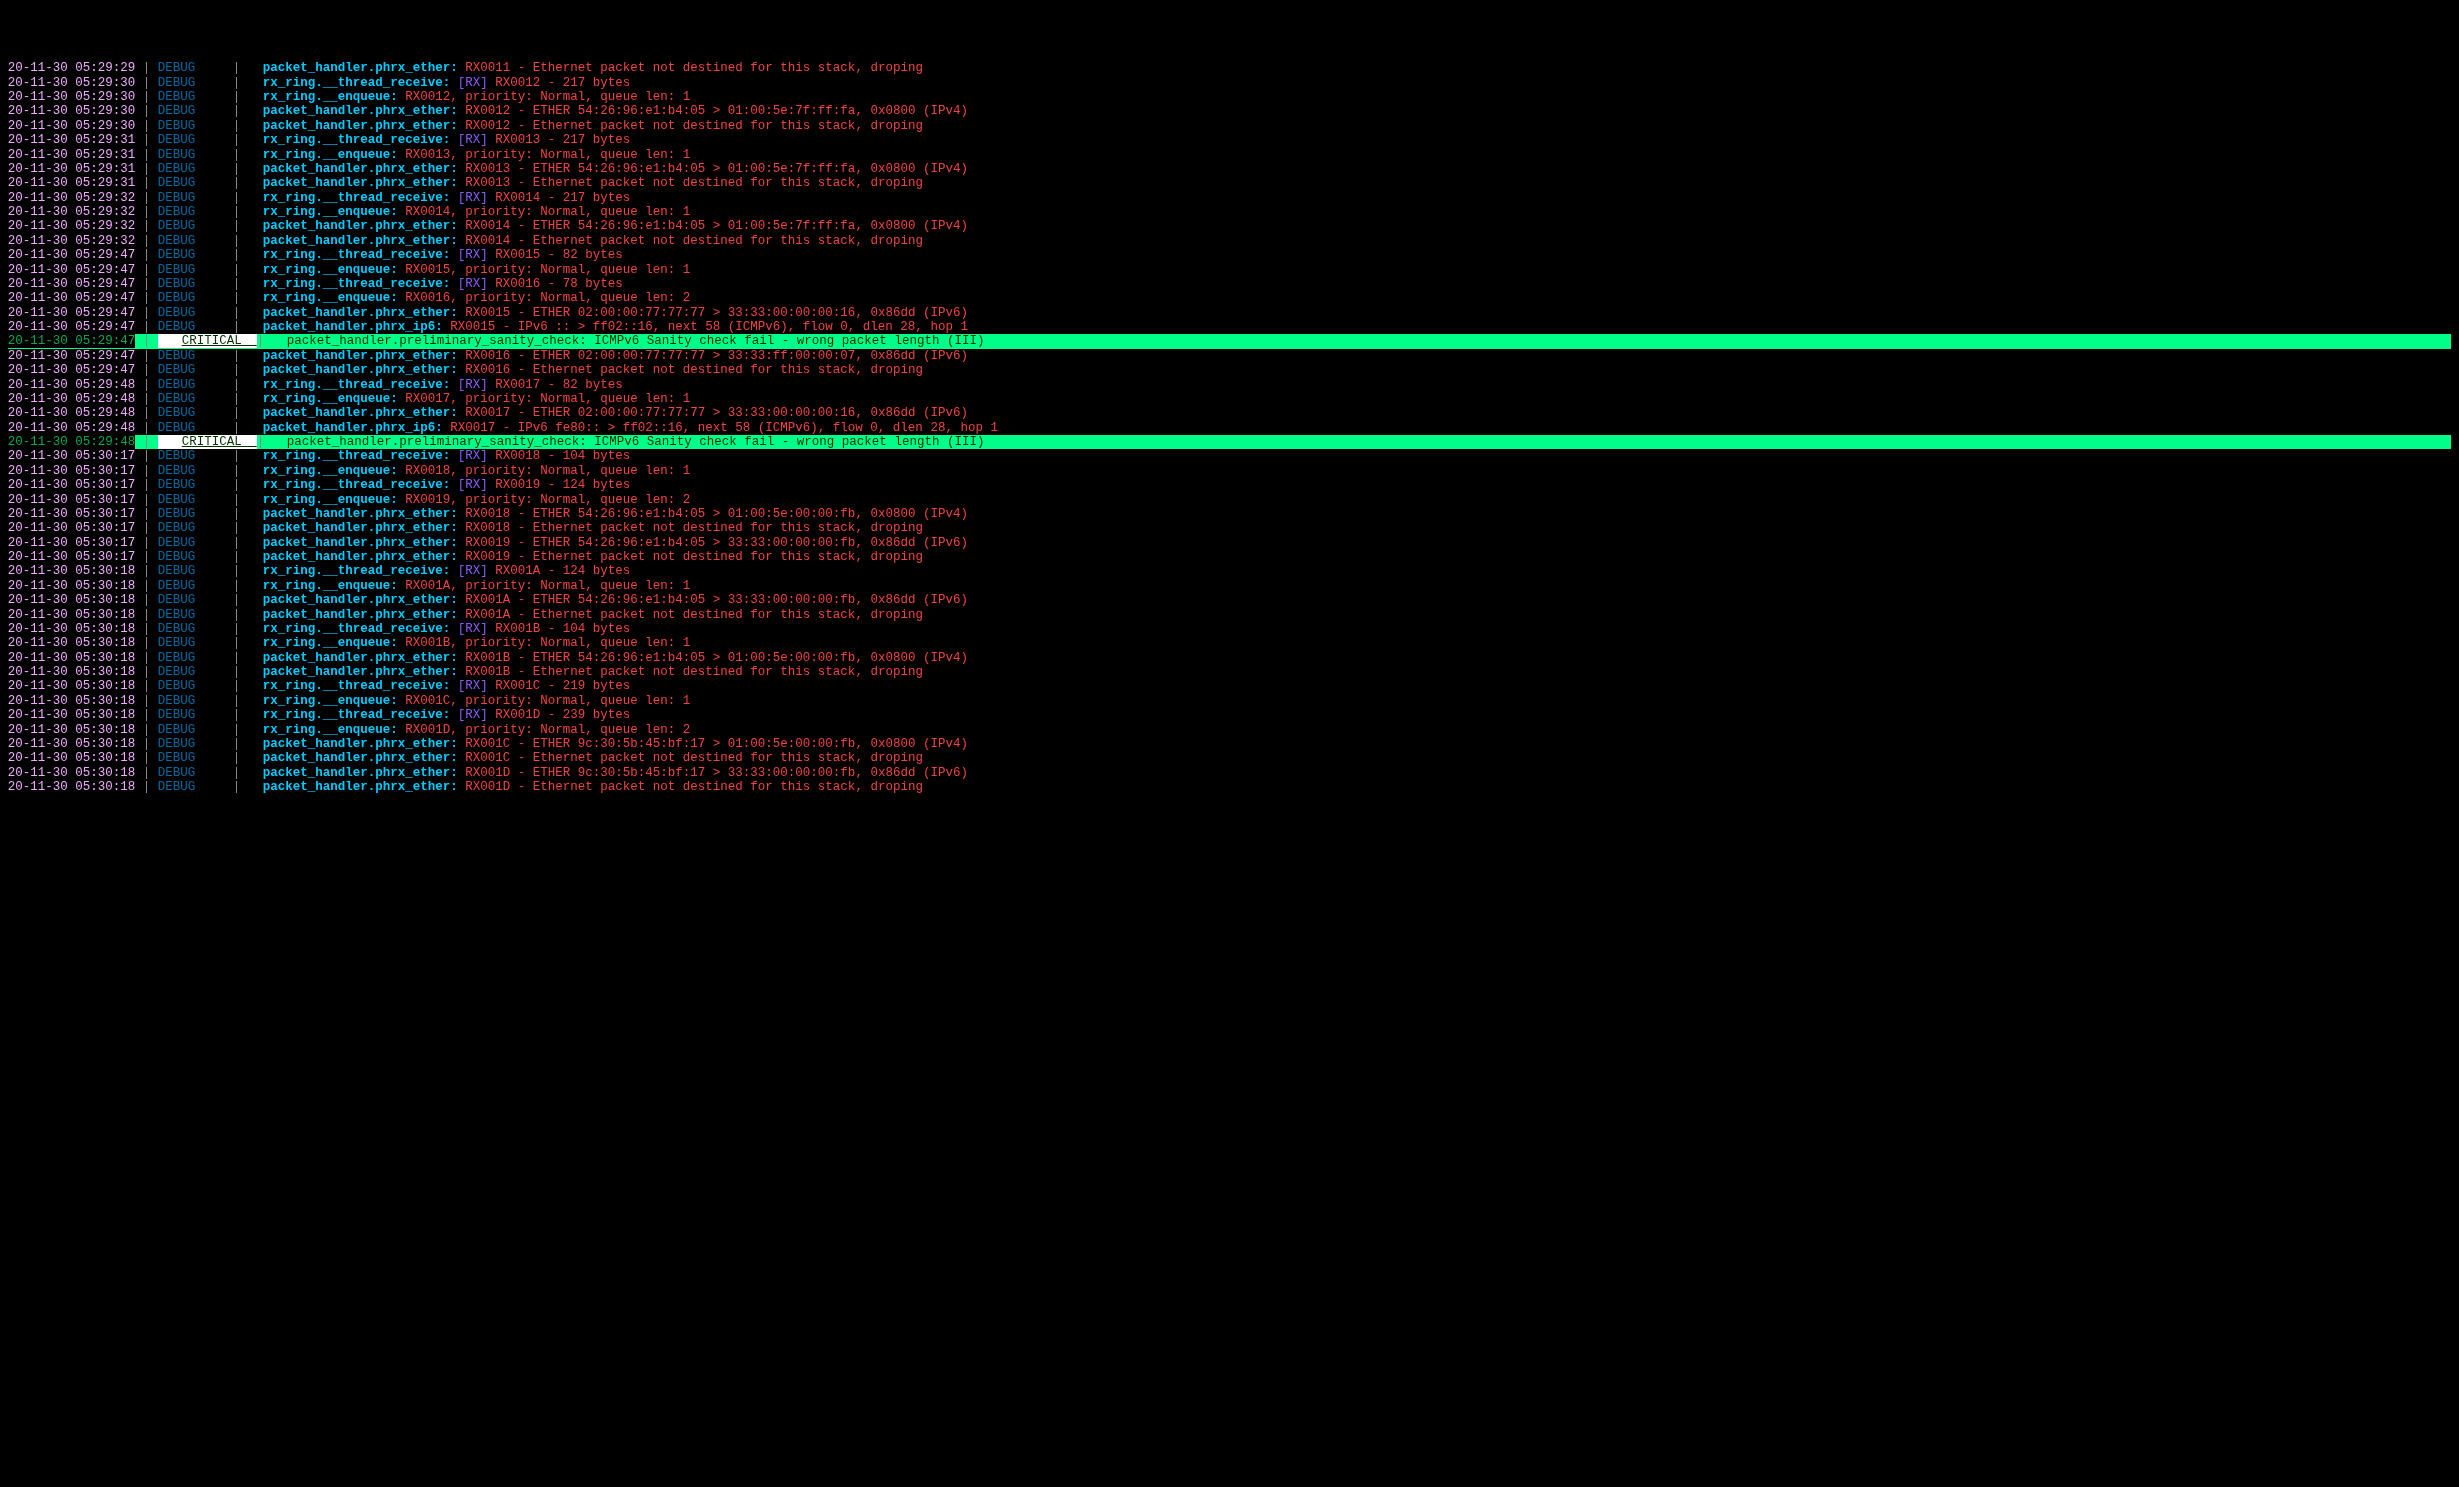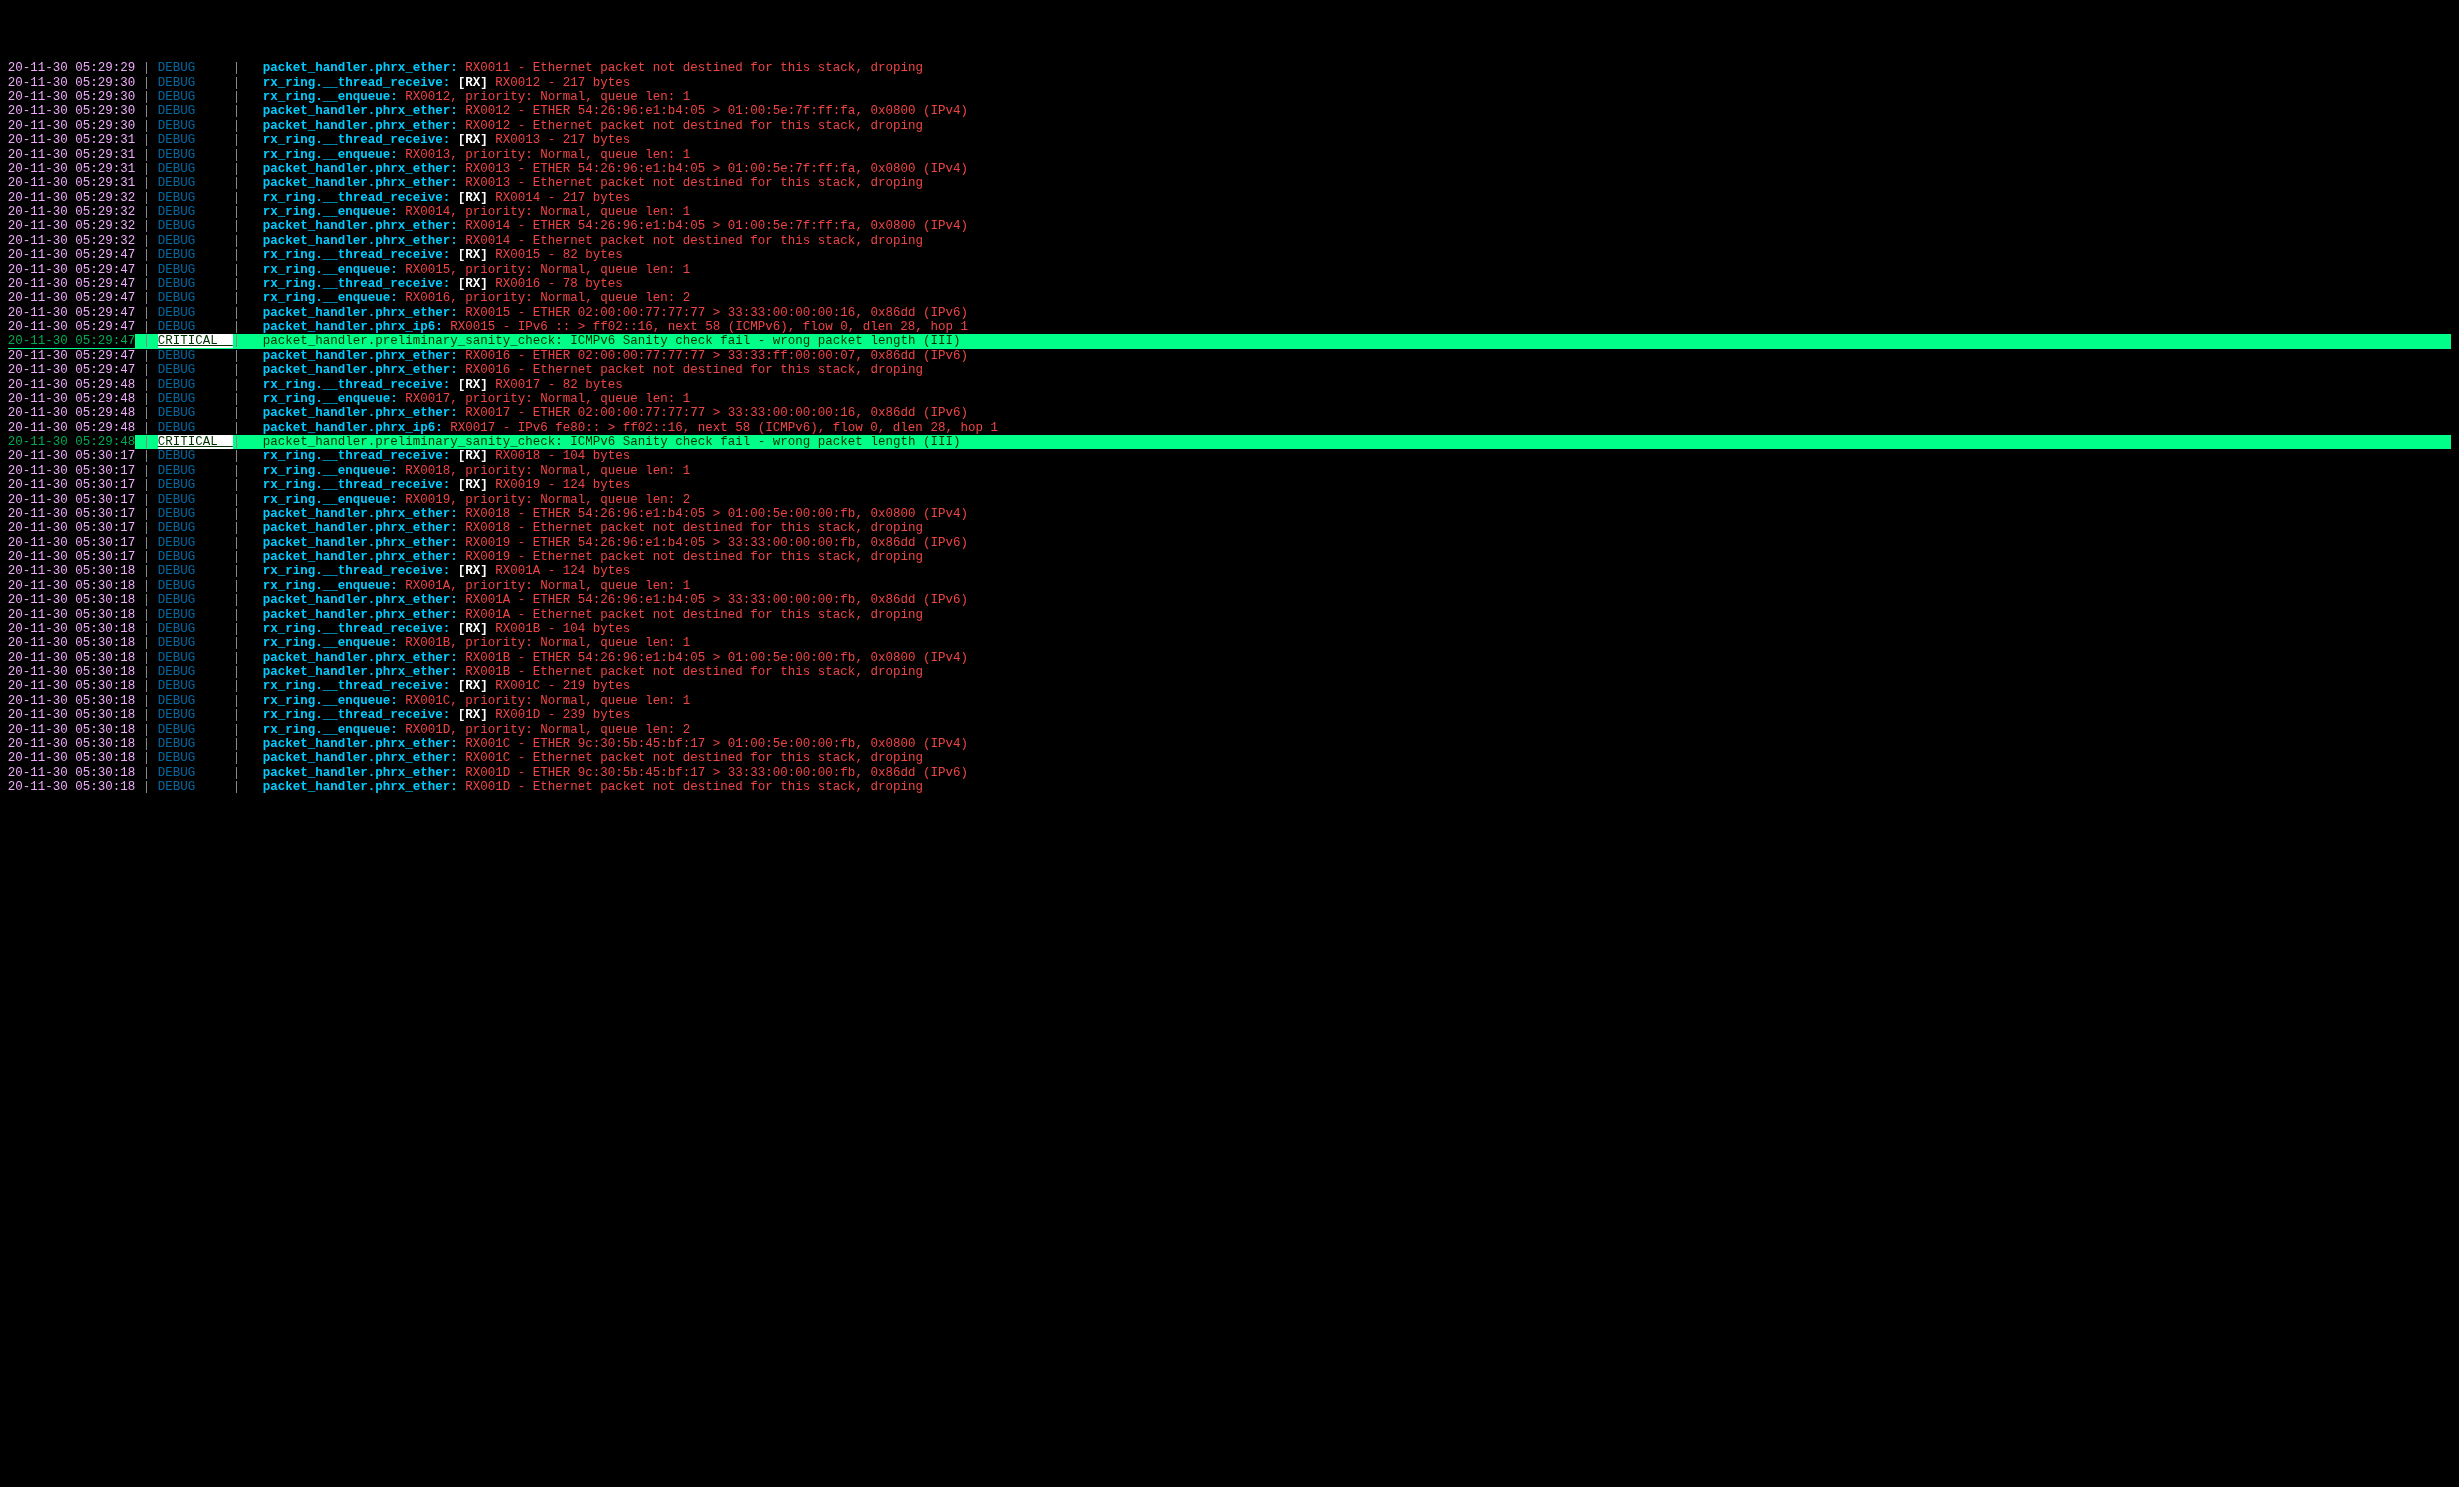--- a/index.html
+++ b/index.html
@@ -11,31 +11,32 @@
     line-height: 1.15;
     color: #00ff88;
     white-space: pre;
     overflow-x: auto;
   }
   .line { display: block; }
   .ts { color: #f0abfc; }
   .pipe { color: #888888; }
   .level { color: #0369a1; }
   .logger { color: #00ccff; font-weight: bold; }
-  .rx { color: #ffffff; font-weight: bold; margin-top: 6px; }
+  .rx { color: #8b5cf6; font-weight: normal; margin-top: 6px; }
   .msg { color: #ef4444; }
   .critrow {
     background: #00ff88;
     color: #003300;
   }
   .critrow .ts { color: #00aa55; background: #000; }
   .critrow .level-hl {
     background: #ffffff;
     color: #003300;
     text-decoration: underline;
+    padding-left: 24px;
   }
   .critrow .underline { }
 </style>
 </head>
 <body>
 
 
 
 <div id="log-container"><span class="line"><span class="ts">20-11-30 05:29:29</span><span class="pipe"> | </span><span class="level">DEBUG     </span><span class="pipe">|   </span><span class="logger">packet_handler.phrx_ether: </span><span class="msg">RX0011 - Ethernet packet not destined for this stack, droping</span></span><span class="line"><span class="ts">20-11-30 05:29:30</span><span class="pipe"> | </span><span class="level">DEBUG     </span><span class="pipe">|   </span><span class="logger">rx_ring.__thread_receive: </span><span class="rx">[RX]</span><span class="msg"> RX0012 - 217 bytes</span></span><span class="line"><span class="ts">20-11-30 05:29:30</span><span class="pipe"> | </span><span class="level">DEBUG     </span><span class="pipe">|   </span><span class="logger">rx_ring.__enqueue: </span><span class="msg">RX0012, priority: Normal, queue len: 1</span></span><span class="line"><span class="ts">20-11-30 05:29:30</span><span class="pipe"> | </span><span class="level">DEBUG     </span><span class="pipe">|   </span><span class="logger">packet_handler.phrx_ether: </span><span class="msg">RX0012 - ETHER 54:26:96:e1:b4:05 &gt; 01:00:5e:7f:ff:fa, 0x0800 (IPv4)</span></span><span class="line"><span class="ts">20-11-30 05:29:30</span><span class="pipe"> | </span><span class="level">DEBUG     </span><span class="pipe">|   </span><span class="logger">packet_handler.phrx_ether: </span><span class="msg">RX0012 - Ethernet packet not destined for this stack, droping</span></span><span class="line"><span class="ts">20-11-30 05:29:31</span><span class="pipe"> | </span><span class="level">DEBUG     </span><span class="pipe">|   </span><span class="logger">rx_ring.__thread_receive: </span><span class="rx">[RX]</span><span class="msg"> RX0013 - 217 bytes</span></span><span class="line"><span class="ts">20-11-30 05:29:31</span><span class="pipe"> | </span><span class="level">DEBUG     </span><span class="pipe">|   </span><span class="logger">rx_ring.__enqueue: </span><span class="msg">RX0013, priority: Normal, queue len: 1</span></span><span class="line"><span class="ts">20-11-30 05:29:31</span><span class="pipe"> | </span><span class="level">DEBUG     </span><span class="pipe">|   </span><span class="logger">packet_handler.phrx_ether: </span><span class="msg">RX0013 - ETHER 54:26:96:e1:b4:05 &gt; 01:00:5e:7f:ff:fa, 0x0800 (IPv4)</span></span><span class="line"><span class="ts">20-11-30 05:29:31</span><span class="pipe"> | </span><span class="level">DEBUG     </span><span class="pipe">|   </span><span class="logger">packet_handler.phrx_ether: </span><span class="msg">RX0013 - Ethernet packet not destined for this stack, droping</span></span><span class="line"><span class="ts">20-11-30 05:29:32</span><span class="pipe"> | </span><span class="level">DEBUG     </span><span class="pipe">|   </span><span class="logger">rx_ring.__thread_receive: </span><span class="rx">[RX]</span><span class="msg"> RX0014 - 217 bytes</span></span><span class="line"><span class="ts">20-11-30 05:29:32</span><span class="pipe"> | </span><span class="level">DEBUG     </span><span class="pipe">|   </span><span class="logger">rx_ring.__enqueue: </span><span class="msg">RX0014, priority: Normal, queue len: 1</span></span><span class="line"><span class="ts">20-11-30 05:29:32</span><span class="pipe"> | </span><span class="level">DEBUG     </span><span class="pipe">|   </span><span class="logger">packet_handler.phrx_ether: </span><span class="msg">RX0014 - ETHER 54:26:96:e1:b4:05 &gt; 01:00:5e:7f:ff:fa, 0x0800 (IPv4)</span></span><span class="line"><span class="ts">20-11-30 05:29:32</span><span class="pipe"> | </span><span class="level">DEBUG     </span><span class="pipe">|   </span><span class="logger">packet_handler.phrx_ether: </span><span class="msg">RX0014 - Ethernet packet not destined for this stack, droping</span></span><span class="line"><span class="ts">20-11-30 05:29:47</span><span class="pipe"> | </span><span class="level">DEBUG     </span><span class="pipe">|   </span><span class="logger">rx_ring.__thread_receive: </span><span class="rx">[RX]</span><span class="msg"> RX0015 - 82 bytes</span></span><span class="line"><span class="ts">20-11-30 05:29:47</span><span class="pipe"> | </span><span class="level">DEBUG     </span><span class="pipe">|   </span><span class="logger">rx_ring.__enqueue: </span><span class="msg">RX0015, priority: Normal, queue len: 1</span></span><span class="line"><span class="ts">20-11-30 05:29:47</span><span class="pipe"> | </span><span class="level">DEBUG     </span><span class="pipe">|   </span><span class="logger">rx_ring.__thread_receive: </span><span class="rx">[RX]</span><span class="msg"> RX0016 - 78 bytes</span></span><span class="line"><span class="ts">20-11-30 05:29:47</span><span class="pipe"> | </span><span class="level">DEBUG     </span><span class="pipe">|   </span><span class="logger">rx_ring.__enqueue: </span><span class="msg">RX0016, priority: Normal, queue len: 2</span></span><span class="line"><span class="ts">20-11-30 05:29:47</span><span class="pipe"> | </span><span class="level">DEBUG     </span><span class="pipe">|   </span><span class="logger">packet_handler.phrx_ether: </span><span class="msg">RX0015 - ETHER 02:00:00:77:77:77 &gt; 33:33:00:00:00:16, 0x86dd (IPv6)</span></span><span class="line"><span class="ts">20-11-30 05:29:47</span><span class="pipe"> | </span><span class="level">DEBUG     </span><span class="pipe">|   </span><span class="logger">packet_handler.phrx_ip6: </span><span class="msg">RX0015 - IPv6 :: &gt; ff02::16, next 58 (ICMPv6), flow 0, dlen 28, hop 1</span></span><span class="line critrow"><span class="ts">20-11-30 05:29:47</span><span class="pipe"> | </span><span class="level-hl">CRITICAL  </span><span class="pipe">|   </span><span class="underline">packet_handler.preliminary_sanity_check: </span><span class="underline">ICMPv6 Sanity check fail - wrong packet length (III)</span></span><span class="line"><span class="ts">20-11-30 05:29:47</span><span class="pipe"> | </span><span class="level">DEBUG     </span><span class="pipe">|   </span><span class="logger">packet_handler.phrx_ether: </span><span class="msg">RX0016 - ETHER 02:00:00:77:77:77 &gt; 33:33:ff:00:00:07, 0x86dd (IPv6)</span></span><span class="line"><span class="ts">20-11-30 05:29:47</span><span class="pipe"> | </span><span class="level">DEBUG     </span><span class="pipe">|   </span><span class="logger">packet_handler.phrx_ether: </span><span class="msg">RX0016 - Ethernet packet not destined for this stack, droping</span></span><span class="line"><span class="ts">20-11-30 05:29:48</span><span class="pipe"> | </span><span class="level">DEBUG     </span><span class="pipe">|   </span><span class="logger">rx_ring.__thread_receive: </span><span class="rx">[RX]</span><span class="msg"> RX0017 - 82 bytes</span></span><span class="line"><span class="ts">20-11-30 05:29:48</span><span class="pipe"> | </span><span class="level">DEBUG     </span><span class="pipe">|   </span><span class="logger">rx_ring.__enqueue: </span><span class="msg">RX0017, priority: Normal, queue len: 1</span></span><span class="line"><span class="ts">20-11-30 05:29:48</span><span class="pipe"> | </span><span class="level">DEBUG     </span><span class="pipe">|   </span><span class="logger">packet_handler.phrx_ether: </span><span class="msg">RX0017 - ETHER 02:00:00:77:77:77 &gt; 33:33:00:00:00:16, 0x86dd (IPv6)</span></span><span class="line"><span class="ts">20-11-30 05:29:48</span><span class="pipe"> | </span><span class="level">DEBUG     </span><span class="pipe">|   </span><span class="logger">packet_handler.phrx_ip6: </span><span class="msg">RX0017 - IPv6 fe80:: &gt; ff02::16, next 58 (ICMPv6), flow 0, dlen 28, hop 1</span></span><span class="line critrow"><span class="ts">20-11-30 05:29:48</span><span class="pipe"> | </span><span class="level-hl">CRITICAL  </span><span class="pipe">|   </span><span class="underline">packet_handler.preliminary_sanity_check: </span><span class="underline">ICMPv6 Sanity check fail - wrong packet length (III)</span></span><span class="line"><span class="ts">20-11-30 05:30:17</span><span class="pipe"> | </span><span class="level">DEBUG     </span><span class="pipe">|   </span><span class="logger">rx_ring.__thread_receive: </span><span class="rx">[RX]</span><span class="msg"> RX0018 - 104 bytes</span></span><span class="line"><span class="ts">20-11-30 05:30:17</span><span class="pipe"> | </span><span class="level">DEBUG     </span><span class="pipe">|   </span><span class="logger">rx_ring.__enqueue: </span><span class="msg">RX0018, priority: Normal, queue len: 1</span></span><span class="line"><span class="ts">20-11-30 05:30:17</span><span class="pipe"> | </span><span class="level">DEBUG     </span><span class="pipe">|   </span><span class="logger">rx_ring.__thread_receive: </span><span class="rx">[RX]</span><span class="msg"> RX0019 - 124 bytes</span></span><span class="line"><span class="ts">20-11-30 05:30:17</span><span class="pipe"> | </span><span class="level">DEBUG     </span><span class="pipe">|   </span><span class="logger">rx_ring.__enqueue: </span><span class="msg">RX0019, priority: Normal, queue len: 2</span></span><span class="line"><span class="ts">20-11-30 05:30:17</span><span class="pipe"> | </span><span class="level">DEBUG     </span><span class="pipe">|   </span><span class="logger">packet_handler.phrx_ether: </span><span class="msg">RX0018 - ETHER 54:26:96:e1:b4:05 &gt; 01:00:5e:00:00:fb, 0x0800 (IPv4)</span></span><span class="line"><span class="ts">20-11-30 05:30:17</span><span class="pipe"> | </span><span class="level">DEBUG     </span><span class="pipe">|   </span><span class="logger">packet_handler.phrx_ether: </span><span class="msg">RX0018 - Ethernet packet not destined for this stack, droping</span></span><span class="line"><span class="ts">20-11-30 05:30:17</span><span class="pipe"> | </span><span class="level">DEBUG     </span><span class="pipe">|   </span><span class="logger">packet_handler.phrx_ether: </span><span class="msg">RX0019 - ETHER 54:26:96:e1:b4:05 &gt; 33:33:00:00:00:fb, 0x86dd (IPv6)</span></span><span class="line"><span class="ts">20-11-30 05:30:17</span><span class="pipe"> | </span><span class="level">DEBUG     </span><span class="pipe">|   </span><span class="logger">packet_handler.phrx_ether: </span><span class="msg">RX0019 - Ethernet packet not destined for this stack, droping</span></span><span class="line"><span class="ts">20-11-30 05:30:18</span><span class="pipe"> | </span><span class="level">DEBUG     </span><span class="pipe">|   </span><span class="logger">rx_ring.__thread_receive: </span><span class="rx">[RX]</span><span class="msg"> RX001A - 124 bytes</span></span><span class="line"><span class="ts">20-11-30 05:30:18</span><span class="pipe"> | </span><span class="level">DEBUG     </span><span class="pipe">|   </span><span class="logger">rx_ring.__enqueue: </span><span class="msg">RX001A, priority: Normal, queue len: 1</span></span><span class="line"><span class="ts">20-11-30 05:30:18</span><span class="pipe"> | </span><span class="level">DEBUG     </span><span class="pipe">|   </span><span class="logger">packet_handler.phrx_ether: </span><span class="msg">RX001A - ETHER 54:26:96:e1:b4:05 &gt; 33:33:00:00:00:fb, 0x86dd (IPv6)</span></span><span class="line"><span class="ts">20-11-30 05:30:18</span><span class="pipe"> | </span><span class="level">DEBUG     </span><span class="pipe">|   </span><span class="logger">packet_handler.phrx_ether: </span><span class="msg">RX001A - Ethernet packet not destined for this stack, droping</span></span><span class="line"><span class="ts">20-11-30 05:30:18</span><span class="pipe"> | </span><span class="level">DEBUG     </span><span class="pipe">|   </span><span class="logger">rx_ring.__thread_receive: </span><span class="rx">[RX]</span><span class="msg"> RX001B - 104 bytes</span></span><span class="line"><span class="ts">20-11-30 05:30:18</span><span class="pipe"> | </span><span class="level">DEBUG     </span><span class="pipe">|   </span><span class="logger">rx_ring.__enqueue: </span><span class="msg">RX001B, priority: Normal, queue len: 1</span></span><span class="line"><span class="ts">20-11-30 05:30:18</span><span class="pipe"> | </span><span class="level">DEBUG     </span><span class="pipe">|   </span><span class="logger">packet_handler.phrx_ether: </span><span class="msg">RX001B - ETHER 54:26:96:e1:b4:05 &gt; 01:00:5e:00:00:fb, 0x0800 (IPv4)</span></span><span class="line"><span class="ts">20-11-30 05:30:18</span><span class="pipe"> | </span><span class="level">DEBUG     </span><span class="pipe">|   </span><span class="logger">packet_handler.phrx_ether: </span><span class="msg">RX001B - Ethernet packet not destined for this stack, droping</span></span><span class="line"><span class="ts">20-11-30 05:30:18</span><span class="pipe"> | </span><span class="level">DEBUG     </span><span class="pipe">|   </span><span class="logger">rx_ring.__thread_receive: </span><span class="rx">[RX]</span><span class="msg"> RX001C - 219 bytes</span></span><span class="line"><span class="ts">20-11-30 05:30:18</span><span class="pipe"> | </span><span class="level">DEBUG     </span><span class="pipe">|   </span><span class="logger">rx_ring.__enqueue: </span><span class="msg">RX001C, priority: Normal, queue len: 1</span></span><span class="line"><span class="ts">20-11-30 05:30:18</span><span class="pipe"> | </span><span class="level">DEBUG     </span><span class="pipe">|   </span><span class="logger">rx_ring.__thread_receive: </span><span class="rx">[RX]</span><span class="msg"> RX001D - 239 bytes</span></span><span class="line"><span class="ts">20-11-30 05:30:18</span><span class="pipe"> | </span><span class="level">DEBUG     </span><span class="pipe">|   </span><span class="logger">rx_ring.__enqueue: </span><span class="msg">RX001D, priority: Normal, queue len: 2</span></span><span class="line"><span class="ts">20-11-30 05:30:18</span><span class="pipe"> | </span><span class="level">DEBUG     </span><span class="pipe">|   </span><span class="logger">packet_handler.phrx_ether: </span><span class="msg">RX001C - ETHER 9c:30:5b:45:bf:17 &gt; 01:00:5e:00:00:fb, 0x0800 (IPv4)</span></span><span class="line"><span class="ts">20-11-30 05:30:18</span><span class="pipe"> | </span><span class="level">DEBUG     </span><span class="pipe">|   </span><span class="logger">packet_handler.phrx_ether: </span><span class="msg">RX001C - Ethernet packet not destined for this stack, droping</span></span><span class="line"><span class="ts">20-11-30 05:30:18</span><span class="pipe"> | </span><span class="level">DEBUG     </span><span class="pipe">|   </span><span class="logger">packet_handler.phrx_ether: </span><span class="msg">RX001D - ETHER 9c:30:5b:45:bf:17 &gt; 33:33:00:00:00:fb, 0x86dd (IPv6)</span></span><span class="line"><span class="ts">20-11-30 05:30:18</span><span class="pipe"> | </span><span class="level">DEBUG     </span><span class="pipe">|   </span><span class="logger">packet_handler.phrx_ether: </span><span class="msg">RX001D - Ethernet packet not destined for this stack, droping</span></span></div>
 

